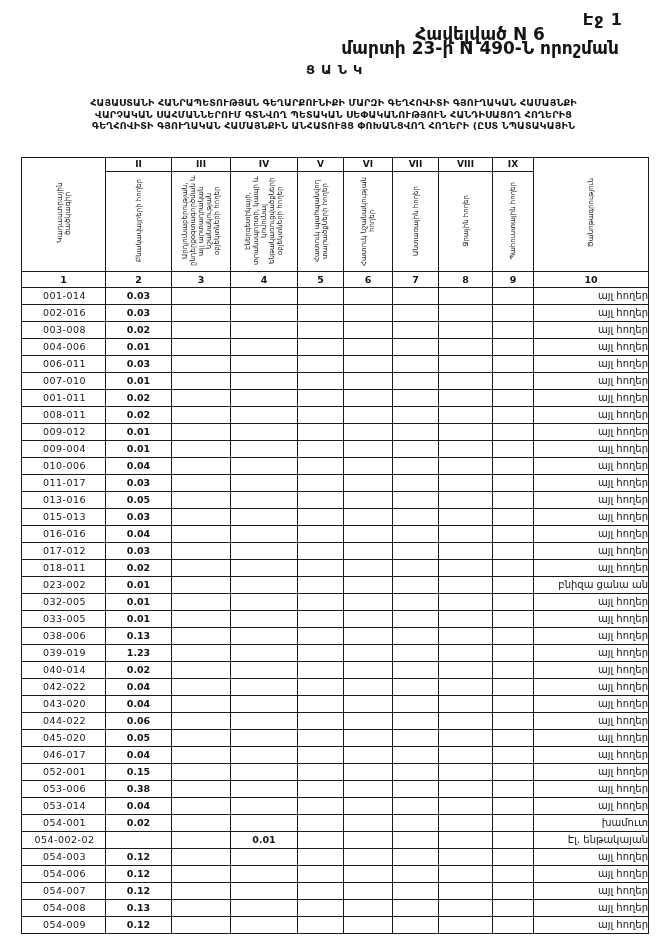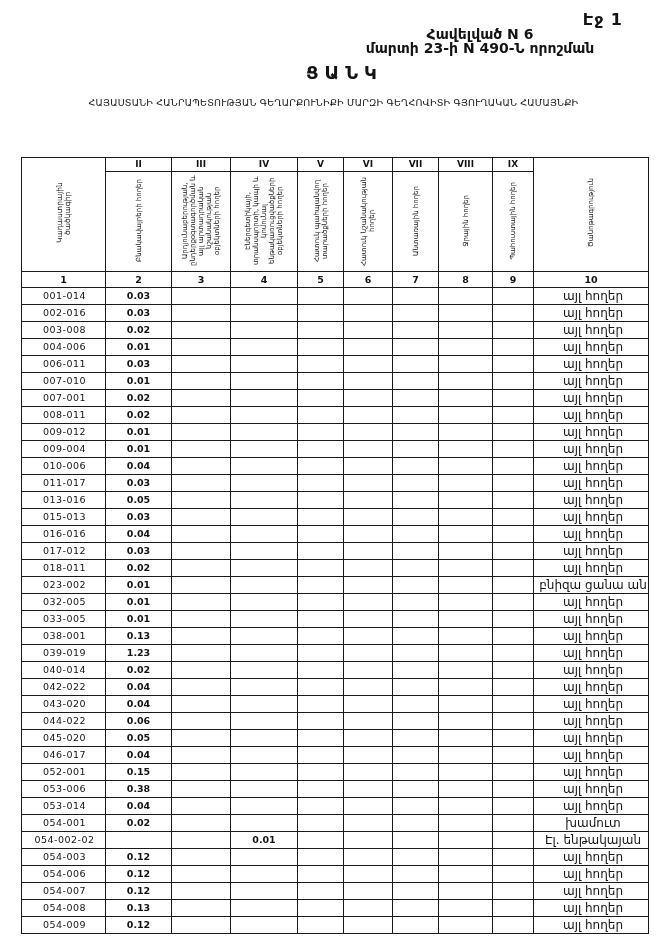--- a/index.html
+++ b/index.html
@@ -4,23 +4,23 @@
 <style>
   html,body{margin:0;padding:0;}
   body{
     width:667px;height:950px;overflow:hidden;position:relative;
     background:#ffffff;color:#141414;
     font-family:"DejaVu Sans",sans-serif;
     -webkit-font-smoothing:none;
   }
   .abs{position:absolute;}
   .page-label{top:10px;right:44px;font-size:16px;font-weight:bold;letter-spacing:1px;}
-  .appendix{top:28px;right:22px;width:330px;text-align:center;font-weight:bold;font-size:14px;line-height:13.5px;}
-  .list-label{top:62px;left:306px;font-weight:bold;font-size:18px;letter-spacing:6px;}
-  .doc-title{top:97px;left:20px;width:627px;text-align:center;font-weight:normal;font-size:9.5px;line-height:11.5px;letter-spacing:0.2px;}
+  .appendix{top:28px;right:22px;width:330px;text-align:center;font-weight:bold;font-size:17px;line-height:13.5px;}
+  .list-label{top:62px;left:306px;font-weight:bold;font-size:13px;letter-spacing:6px;}
+  .doc-title{top:97px;left:20px;width:627px;text-align:center;font-weight:bold;font-size:9.5px;line-height:11.5px;letter-spacing:0.2px;}
 
   table.land{
     position:absolute;left:21px;top:157px;
     border-collapse:collapse;table-layout:fixed;width:627px;
     font-size:9.5px;
     border-radius:16px;
   }
   table.land th,table.land td{
     border:1px solid #1a1a1a;padding:0;overflow:hidden;
     font-weight:normal;white-space:nowrap;
@@ -35,36 +35,38 @@
     font-size:7px;line-height:8px;font-weight:normal;
     max-height:96px;white-space:normal;letter-spacing:0;
   }
   th.corner .vert{font-size:7.5px;}
   tbody.data td{height:16px;line-height:16px;font-size:9.5px;}
   tbody.data td.c0{text-align:center;padding-left:2px;letter-spacing:0.5px;}
   tbody.data td.c1,tbody.data td.c2,tbody.data td.c3,tbody.data td.c4,
   tbody.data td.c5,tbody.data td.c6,tbody.data td.c7,tbody.data td.c8{
     text-align:center;font-weight:bold;
   }
-  tbody.data td.c9{text-align:center;padding-left:4px;font-size:12px;}
+  tbody.data td.c9{text-align:right;padding-left:4px;font-size:10px;}
 </style>
 </head>
 <body>
 
 <div class="abs page-label">Էջ 1</div>
 
 <div class="abs appendix">
   <div>Հավելված N 6</div>
   <div>մարտի 23-ի N 490-Ն որոշման</div>
 </div>
 
 <div class="abs list-label">ՑԱՆԿ</div>
 
 <div class="abs doc-title">
   <div>ՀԱՅԱՍՏԱՆԻ ՀԱՆՐԱՊԵՏՈՒԹՅԱՆ ԳԵՂԱՐՔՈՒՆԻՔԻ ՄԱՐԶԻ ԳԵՂՀՈՎԻՏԻ ԳՅՈՒՂԱԿԱՆ ՀԱՄԱՅՆՔԻ</div>
+  <div>ՎԱՐՉԱԿԱՆ ՍԱՀՄԱՆՆԵՐՈՒՄ ԳՏՆՎՈՂ ՊԵՏԱԿԱՆ ՍԵՓԱԿԱՆՈՒԹՅՈՒՆ ՀԱՆԴԻՍԱՑՈՂ ՀՈՂԵՐԻՑ</div>
+  <div>ԳԵՂՀՈՎԻՏԻ ԳՅՈՒՂԱԿԱՆ ՀԱՄԱՅՆՔԻՆ ԱՆՀԱՏՈՒՅՑ ՓՈԽԱՆՑՎՈՂ ՀՈՂԵՐԻ (ԸՍՏ ՆՊԱՏԱԿԱՅԻՆ</div>
 </div>
 
 <table class="land">
   <colgroup>
     <col style="width:84px">
       <col style="width:66px">
       <col style="width:59px">
     <col style="width:67px">
       <col style="width:46px">
       <col style="width:49px">
@@ -178,21 +180,21 @@
         <td class="c2"></td>
         <td class="c3"></td>
         <td class="c4"></td>
         <td class="c5"></td>
         <td class="c6"></td>
         <td class="c7"></td>
         <td class="c8"></td>
         <td class="c9">այլ հողեր</td>
       </tr>
       <tr>
-        <td class="c0">007-001</td>
+        <td class="c0">001-011</td>
         <td class="c1">0.02</td>
         <td class="c2"></td>
         <td class="c3"></td>
         <td class="c4"></td>
         <td class="c5"></td>
         <td class="c6"></td>
         <td class="c7"></td>
         <td class="c8"></td>
         <td class="c9">այլ հողեր</td>
       </tr>
@@ -346,21 +348,21 @@
         <td class="c2"></td>
         <td class="c3"></td>
         <td class="c4"></td>
         <td class="c5"></td>
         <td class="c6"></td>
         <td class="c7"></td>
         <td class="c8"></td>
         <td class="c9">այլ հողեր</td>
       </tr>
       <tr>
-        <td class="c0">038-001</td>
+        <td class="c0">038-006</td>
         <td class="c1">0.13</td>
         <td class="c2"></td>
         <td class="c3"></td>
         <td class="c4"></td>
         <td class="c5"></td>
         <td class="c6"></td>
         <td class="c7"></td>
         <td class="c8"></td>
         <td class="c9">այլ հողեր</td>
       </tr>

